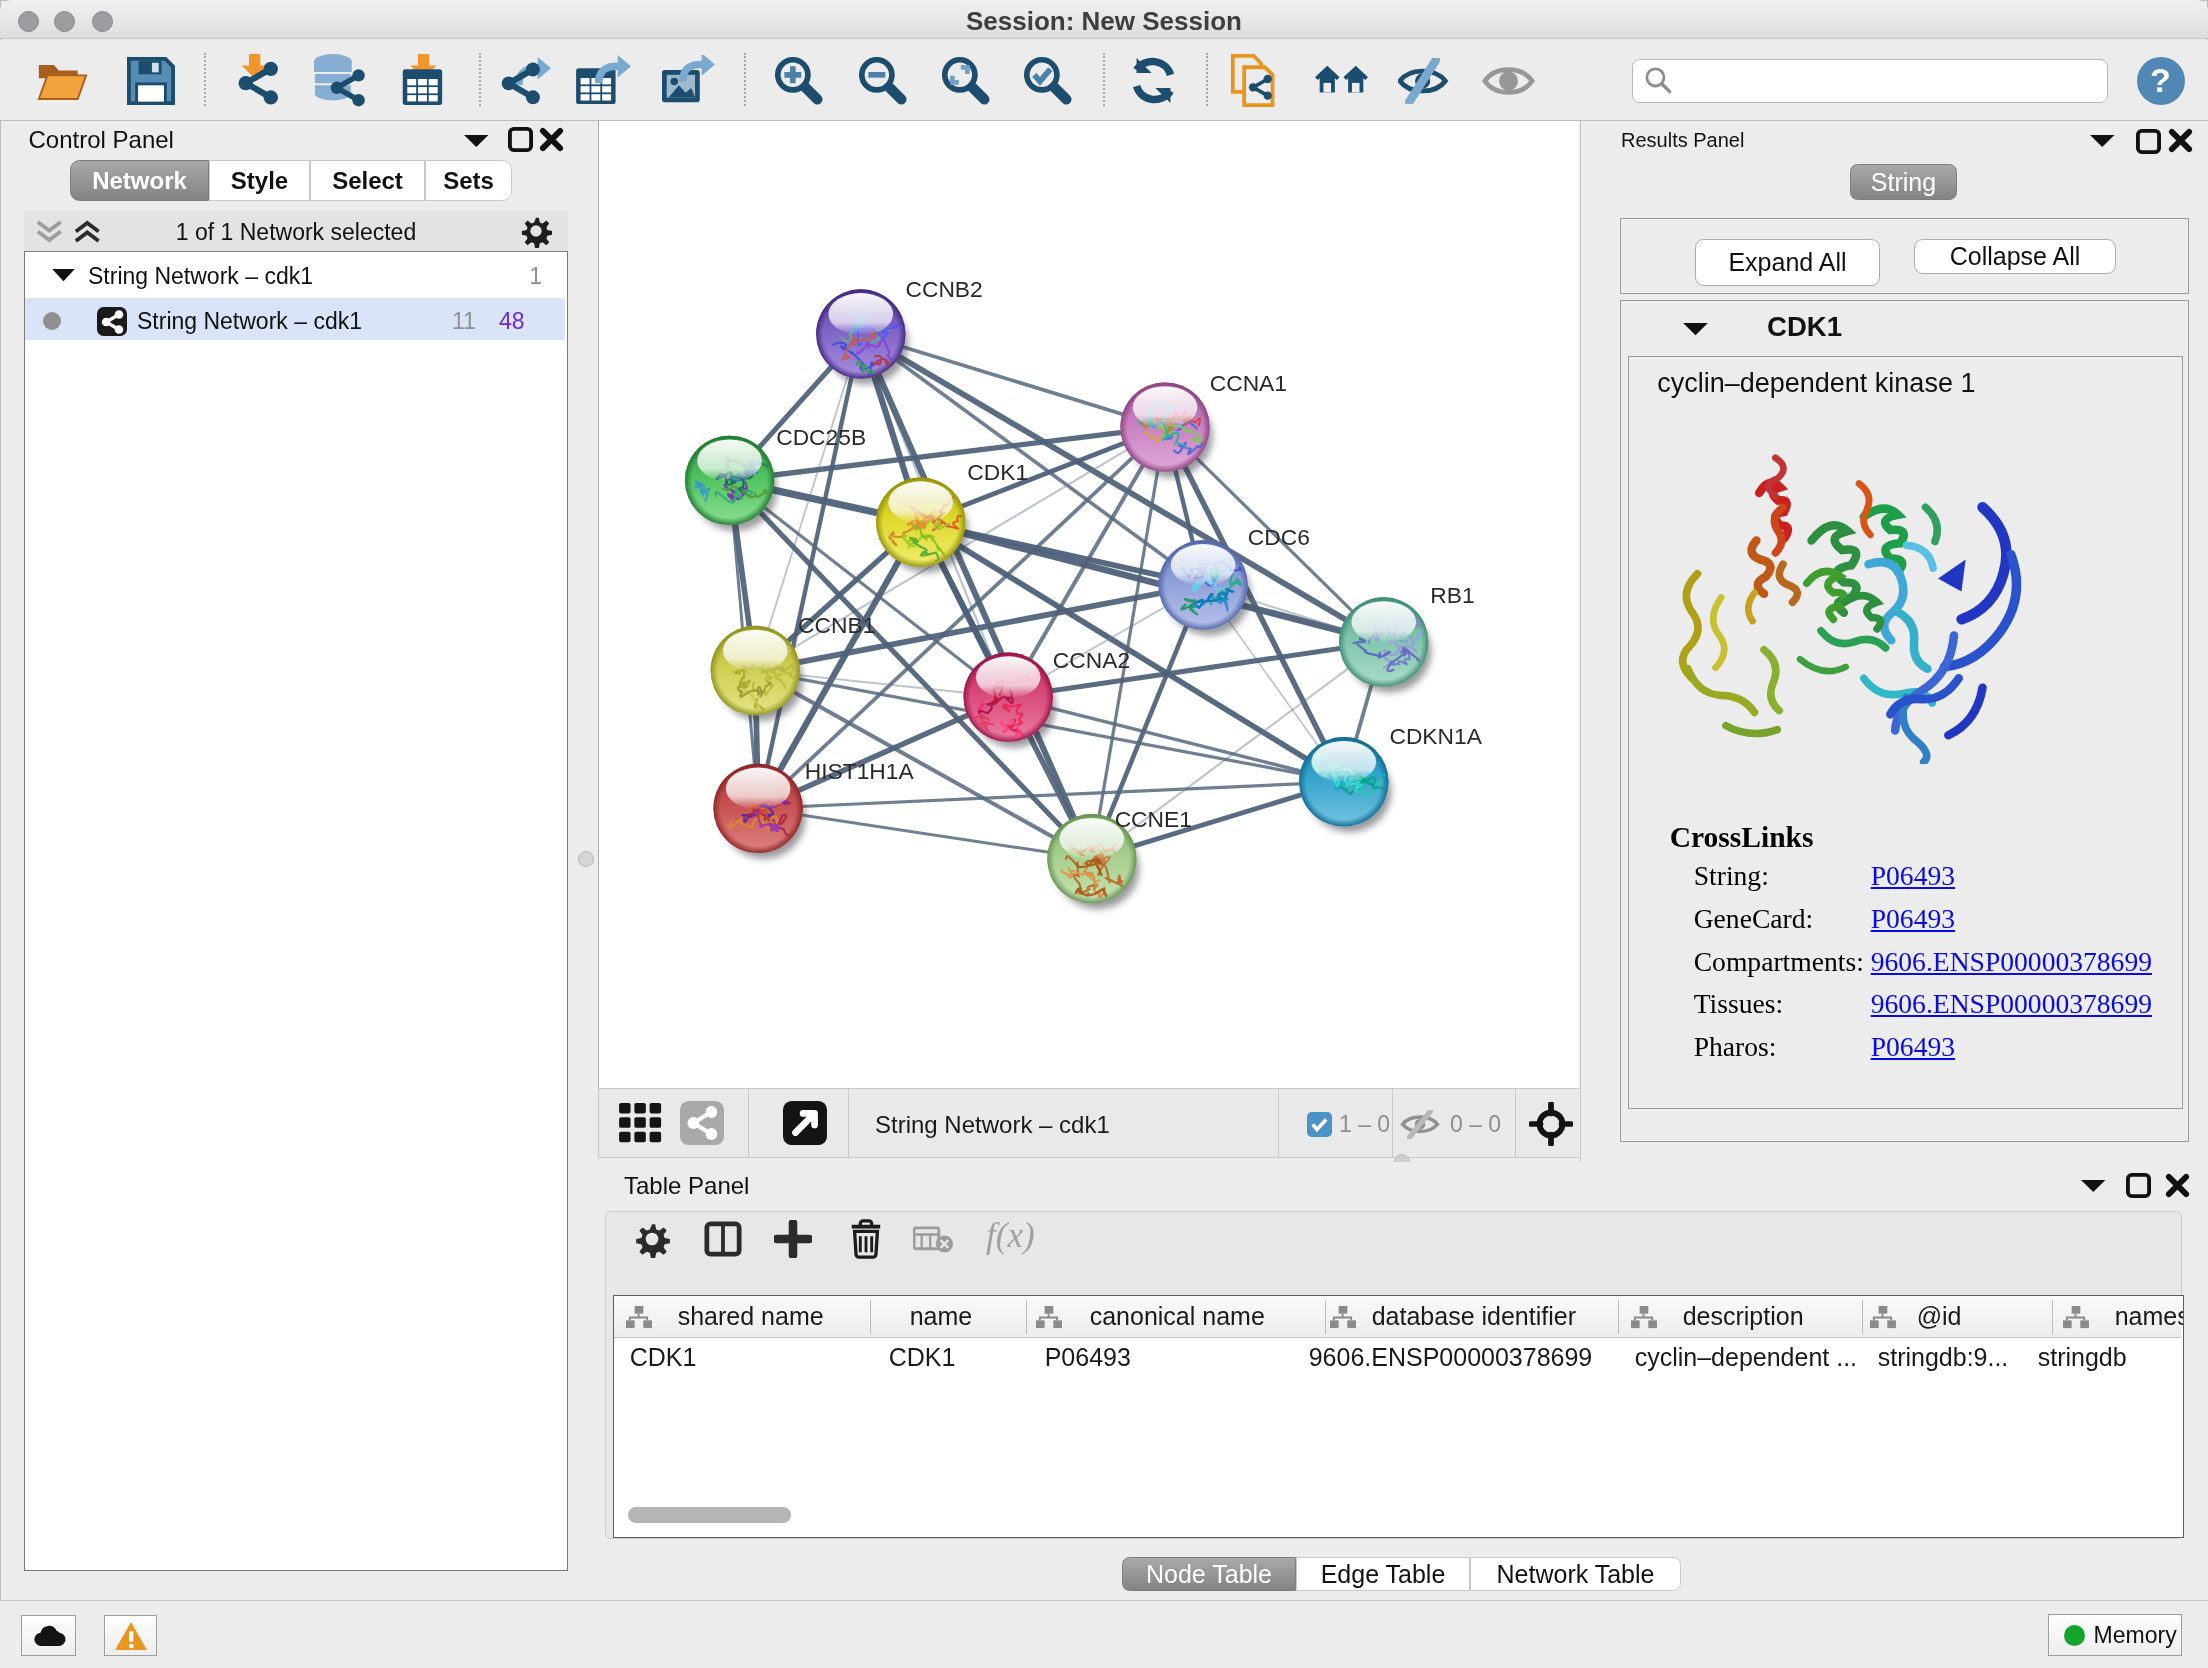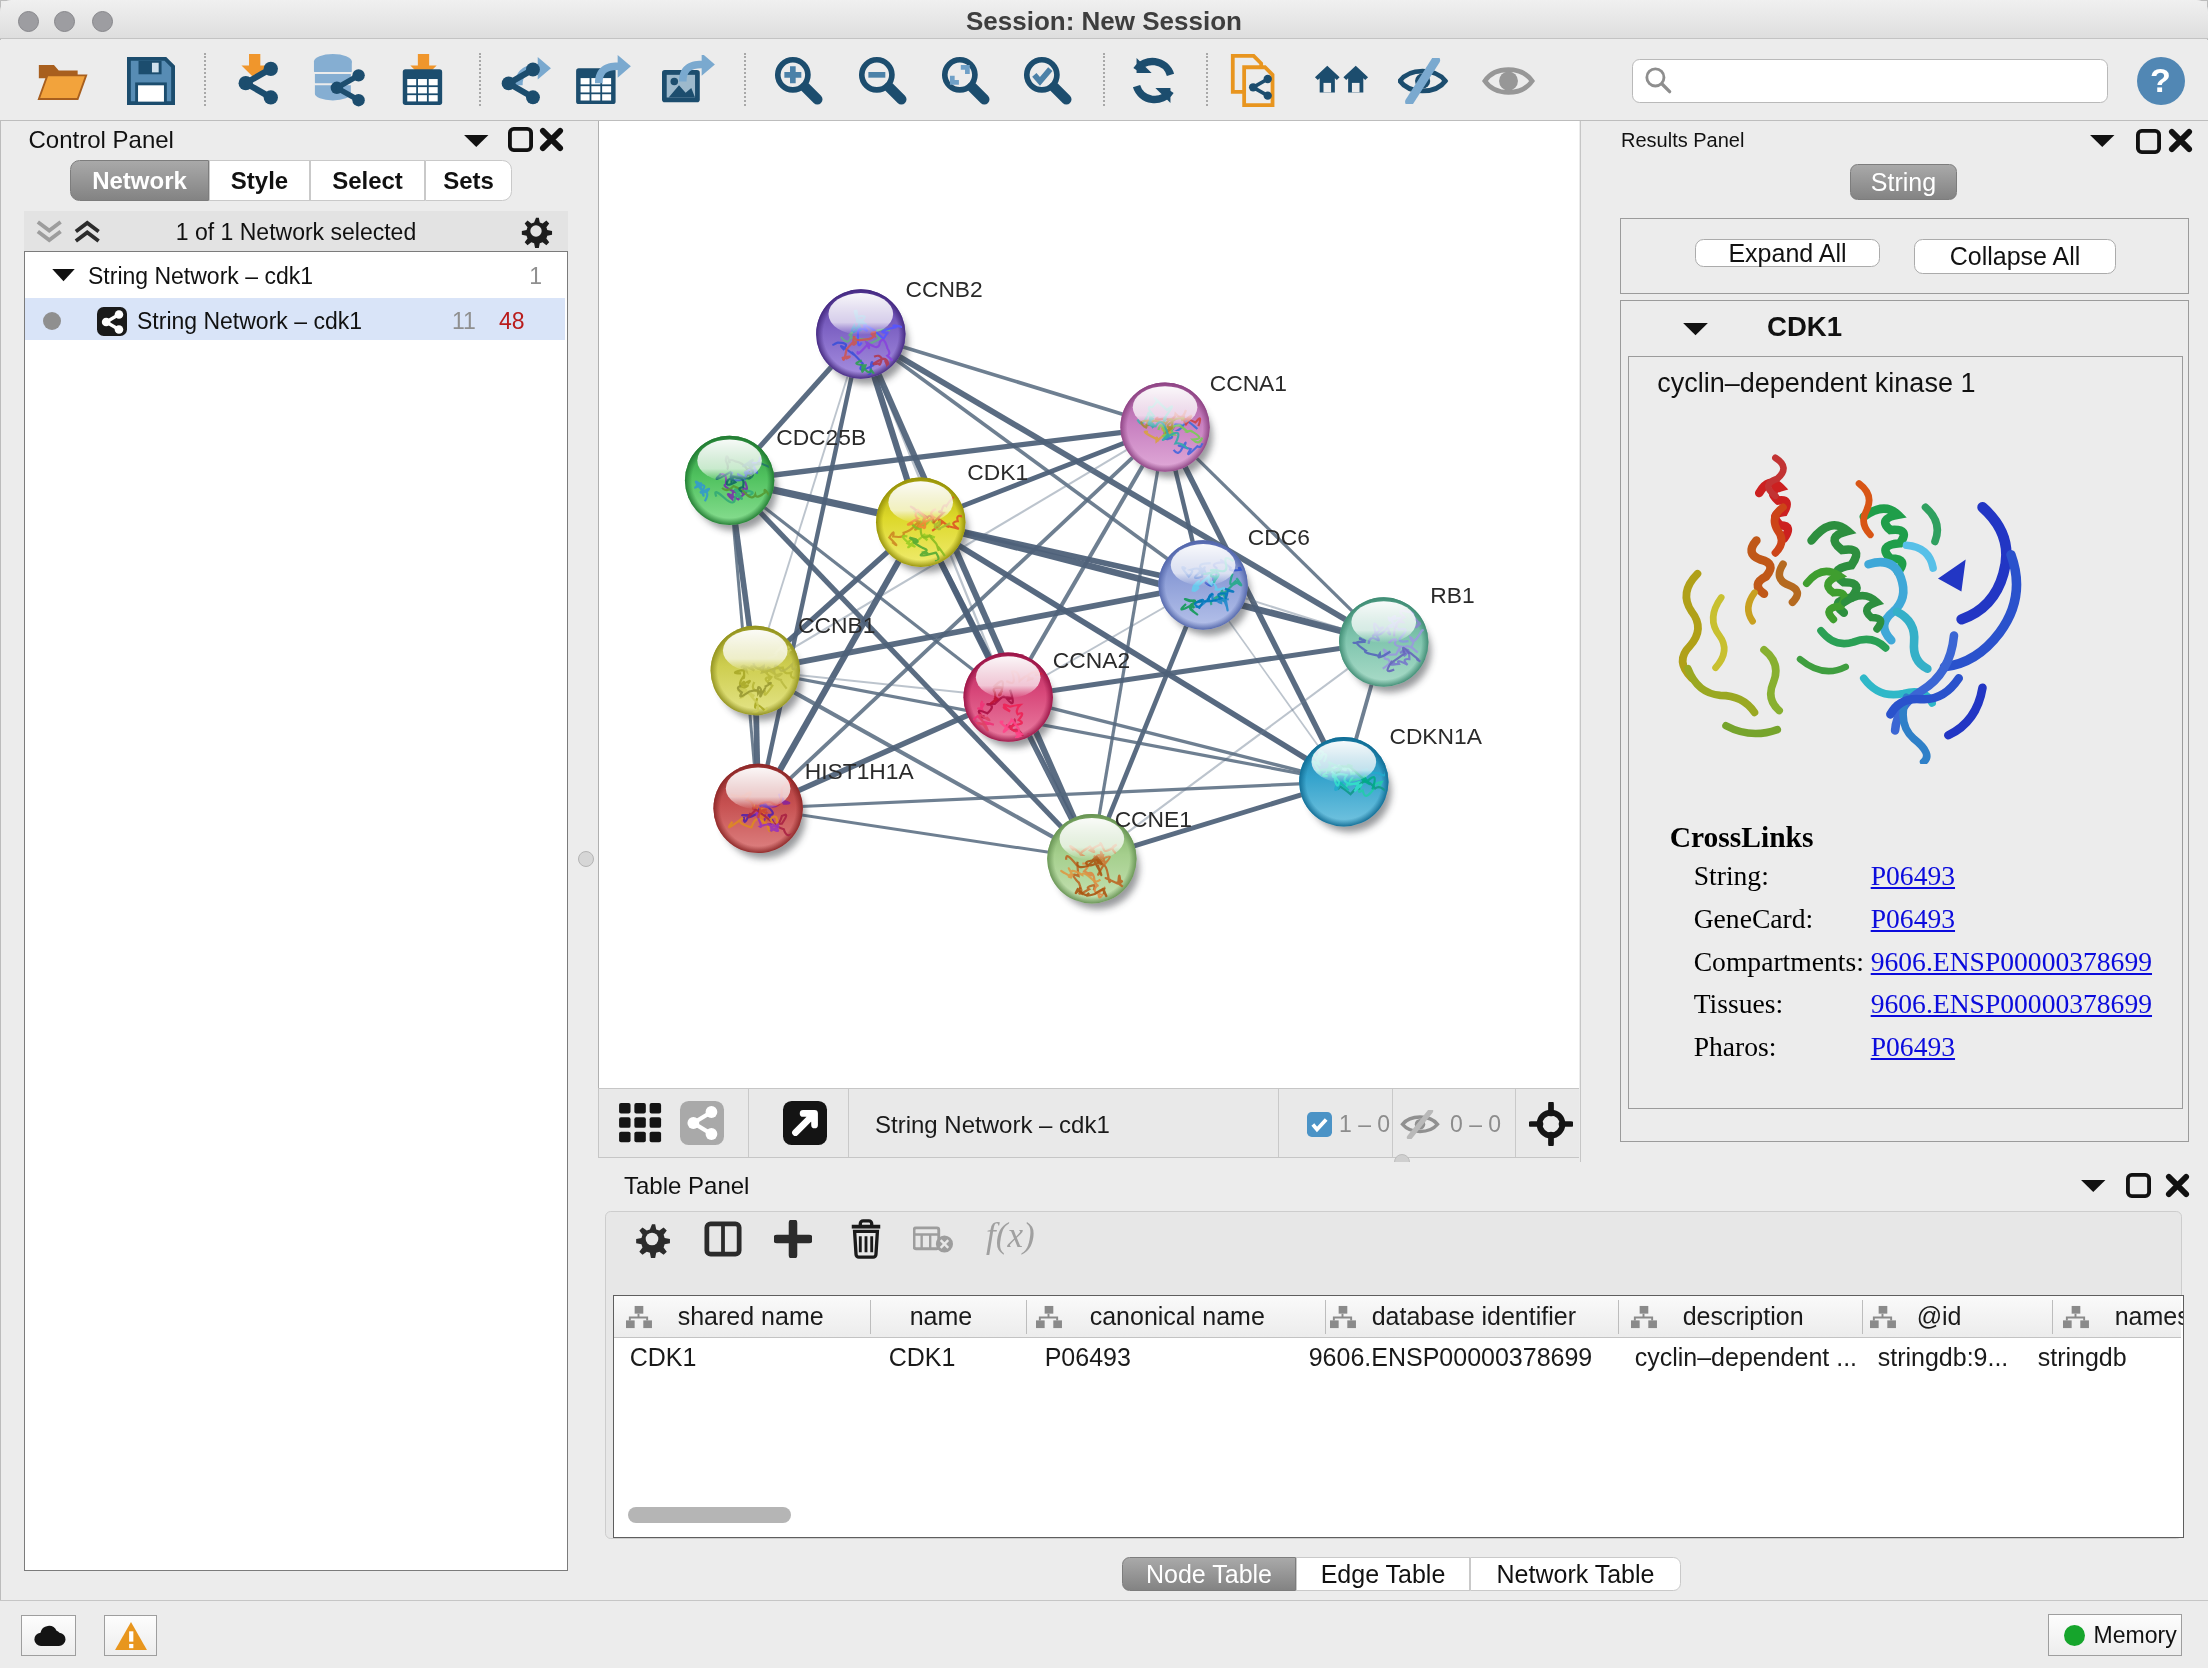--- a/index.html
+++ b/index.html
@@ -291,21 +291,21 @@
       <div class="abs" style="left:72px;top:8.6px;width:29.5px;height:29.5px;border-radius:6.7px;background:#1a1a1a;">
         <svg width="30" height="30" viewBox="0 0 56 56">
         <circle cx="17" cy="28" r="8" fill="#fff"></circle>
             <circle cx="41" cy="14" r="8" fill="#fff"></circle>
             <circle cx="41" cy="42" r="8" fill="#fff"></circle>
         <path d="M17,28 L41,14 M17,28 L41,42" stroke="#fff" stroke-width="6"></path>
           </svg>
       </div>
       <div class="abs" style="left:112px;top:9.5px;font-size:23px;color:#111;">String Network – cdk1</div>
       <div class="abs" style="left:427px;top:9.5px;font-size:23px;color:#8f8f8f;">11</div>
-      <div class="abs" style="left:474px;top:9.5px;font-size:23px;color:#b91c1c;">48</div>
+      <div class="abs" style="left:474px;top:9.5px;font-size:23px;color:#6d28d9;">48</div>
     </div>
   </div>
 
   <div class="abs" style="left:578px;top:851px;width:16px;height:16px;border-radius:50%;background:#d6d6d6;border:1px solid #b4b4b4;"></div>
   <div class="abs" style="left:1581px;top:621px;width:16px;height:16px;border-radius:50%;background:#d6d6d6;border:1px solid #b4b4b4;"></div>
 
   <div id="netview">
 <svg id="netsvg" width="980" height="966" viewBox="0 0 1030 1016" style="position:absolute;left:0;top:0;">
 <defs>
 <linearGradient id="gCCNB2" x1="0" y1="0" x2="0" y2="1">
@@ -747,21 +747,21 @@
     <svg class="abs" style="left:555px;top:7.6px;" width="25" height="25" viewBox="0 0 26 26">
         <rect x="2" y="2" width="22" height="22" rx="4" fill="none" stroke="#111" stroke-width="4"></rect>
       </svg>
     <svg class="abs" style="left:587px;top:6.7px;" width="25" height="25" viewBox="0 0 26 26">
         <path d="M4,4 L22,22 M22,4 L4,22" stroke="#111" stroke-width="6" stroke-linecap="round"></path>
       </svg>
 
     <div class="abs" style="left:269px;top:43px;width:107px;height:36px;background:linear-gradient(#a9a9a9,#838383);border:1px solid #7d7d7d;border-radius:7.6px;color:#fff;font-size:25px;display:flex;align-items:center;justify-content:center;">String</div>
 
     <div class="abs" style="left:39px;top:97px;width:569px;height:76px;background:#ececec;border:1px solid #9b9b9b;">
-      <div class="abs" style="left:74px;top:20px;width:185px;height:28px;background:#fff;border:1px solid #ababab;border-radius:8.6px;font-size:25px;color:#111;display:flex;align-items:center;justify-content:center;">Expand All</div>
+      <div class="abs" style="left:74px;top:20px;width:185px;height:47px;background:#fff;border:1px solid #ababab;border-radius:8.6px;font-size:25px;color:#111;display:flex;align-items:center;justify-content:center;">Expand All</div>
       <div class="abs" style="left:293px;top:20px;width:202px;height:35px;background:#fff;border:1px solid #ababab;border-radius:8.6px;font-size:25px;color:#111;display:flex;align-items:center;justify-content:center;">Collapse All</div>
     </div>
 
     <div class="abs" style="left:39px;top:179px;width:569px;height:842px;background:#ececec;border:1px solid #9b9b9b;">
       <svg class="abs" style="left:61px;top:21px;" width="27" height="14.3" viewBox="0 0 28 15">
           <path d="M1,1 h26 l-13,13 z" fill="#111"></path>
         </svg>
       <div class="abs" style="left:146px;top:9.5px;font-size:27.6px;font-weight:bold;color:#111;">CDK1</div>
       <div class="abs" style="left:6.7px;top:55px;width:555px;height:753px;background:#ececec;border:1px solid #9b9b9b;">
         <div class="abs" style="left:28.5px;top:10.5px;font-size:27px;color:#111;">cyclin–dependent kinase 1</div>

